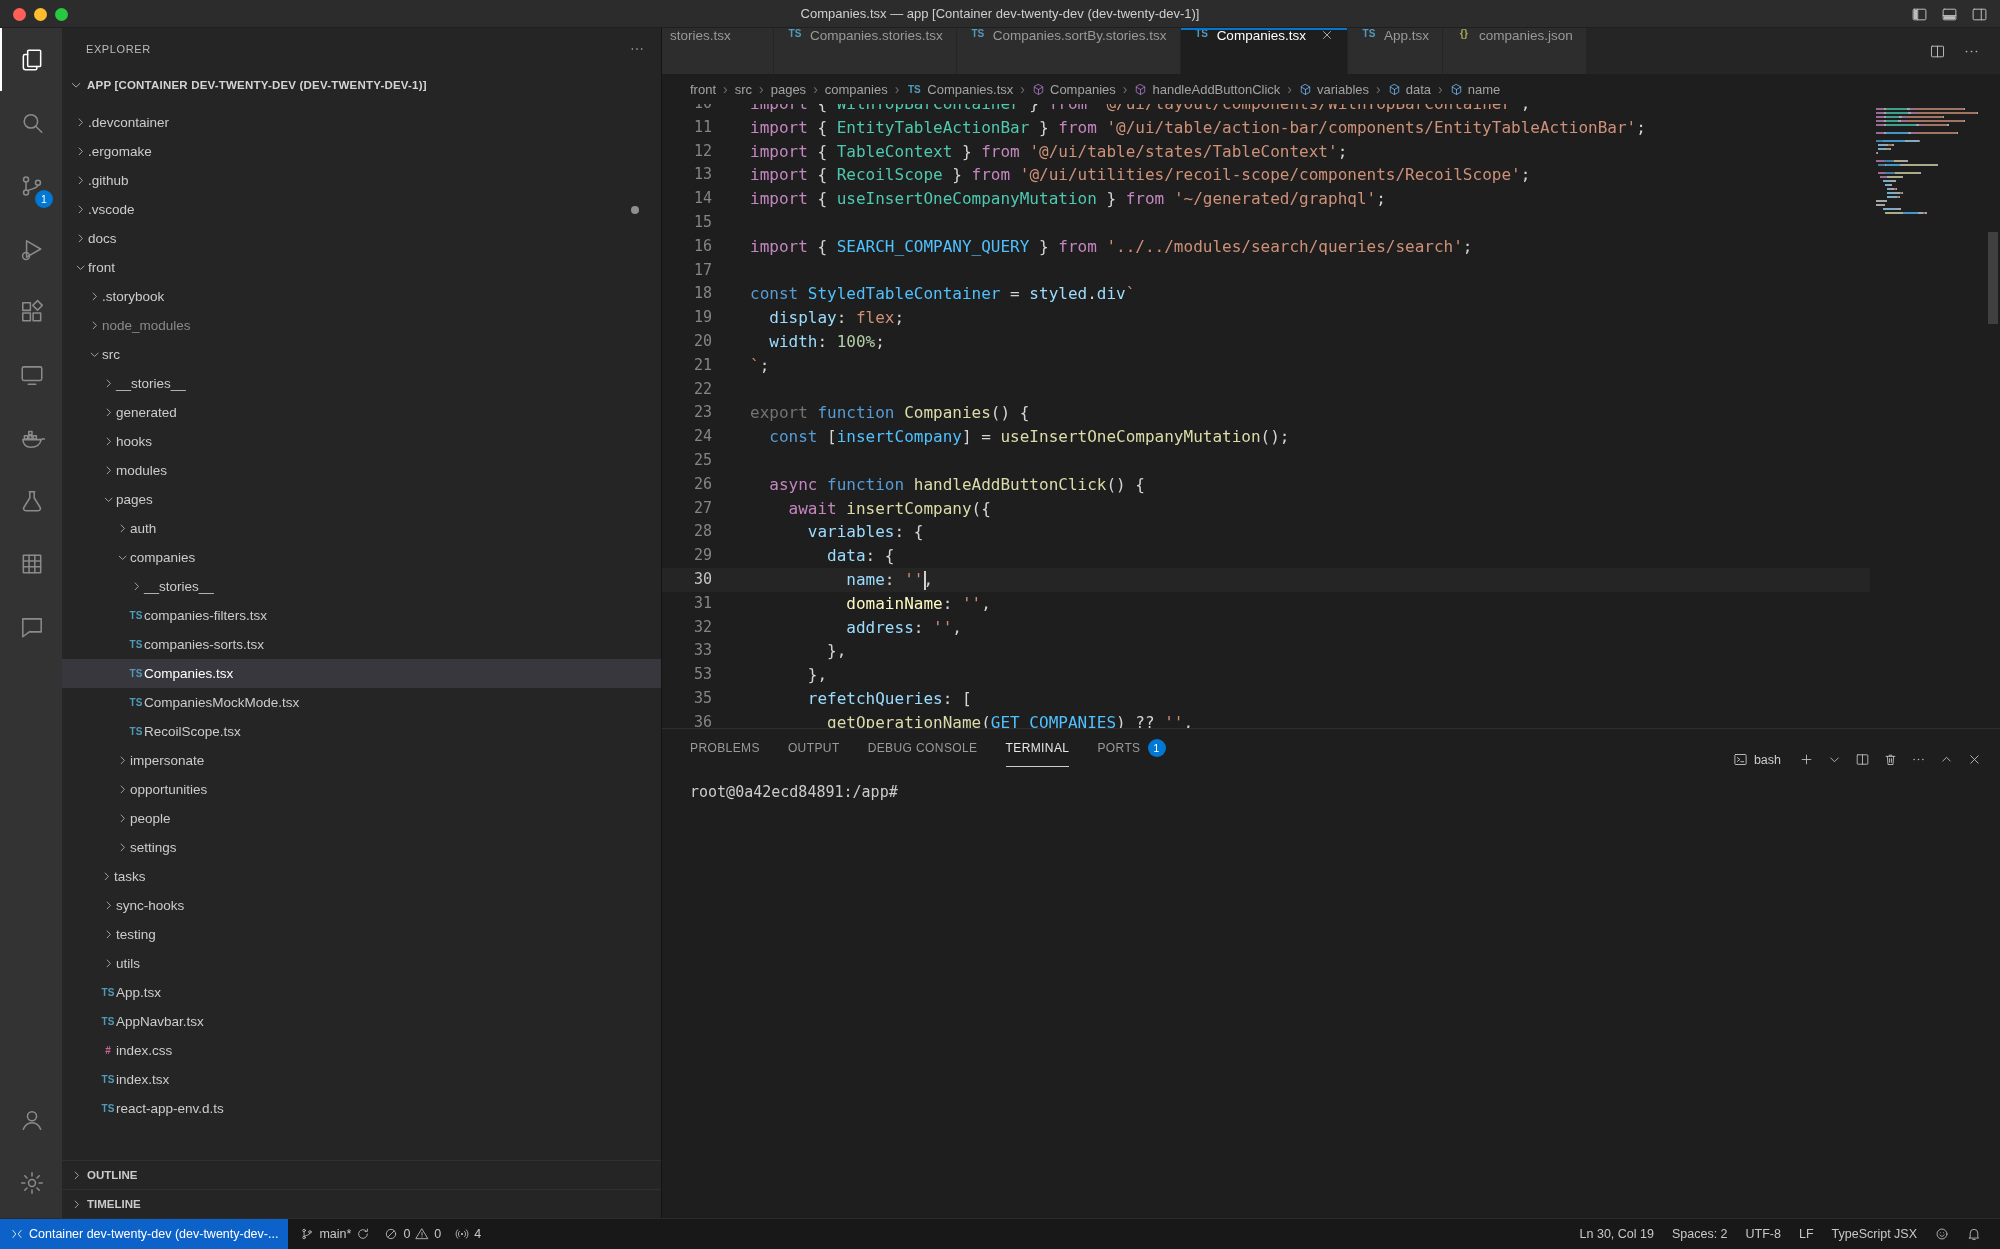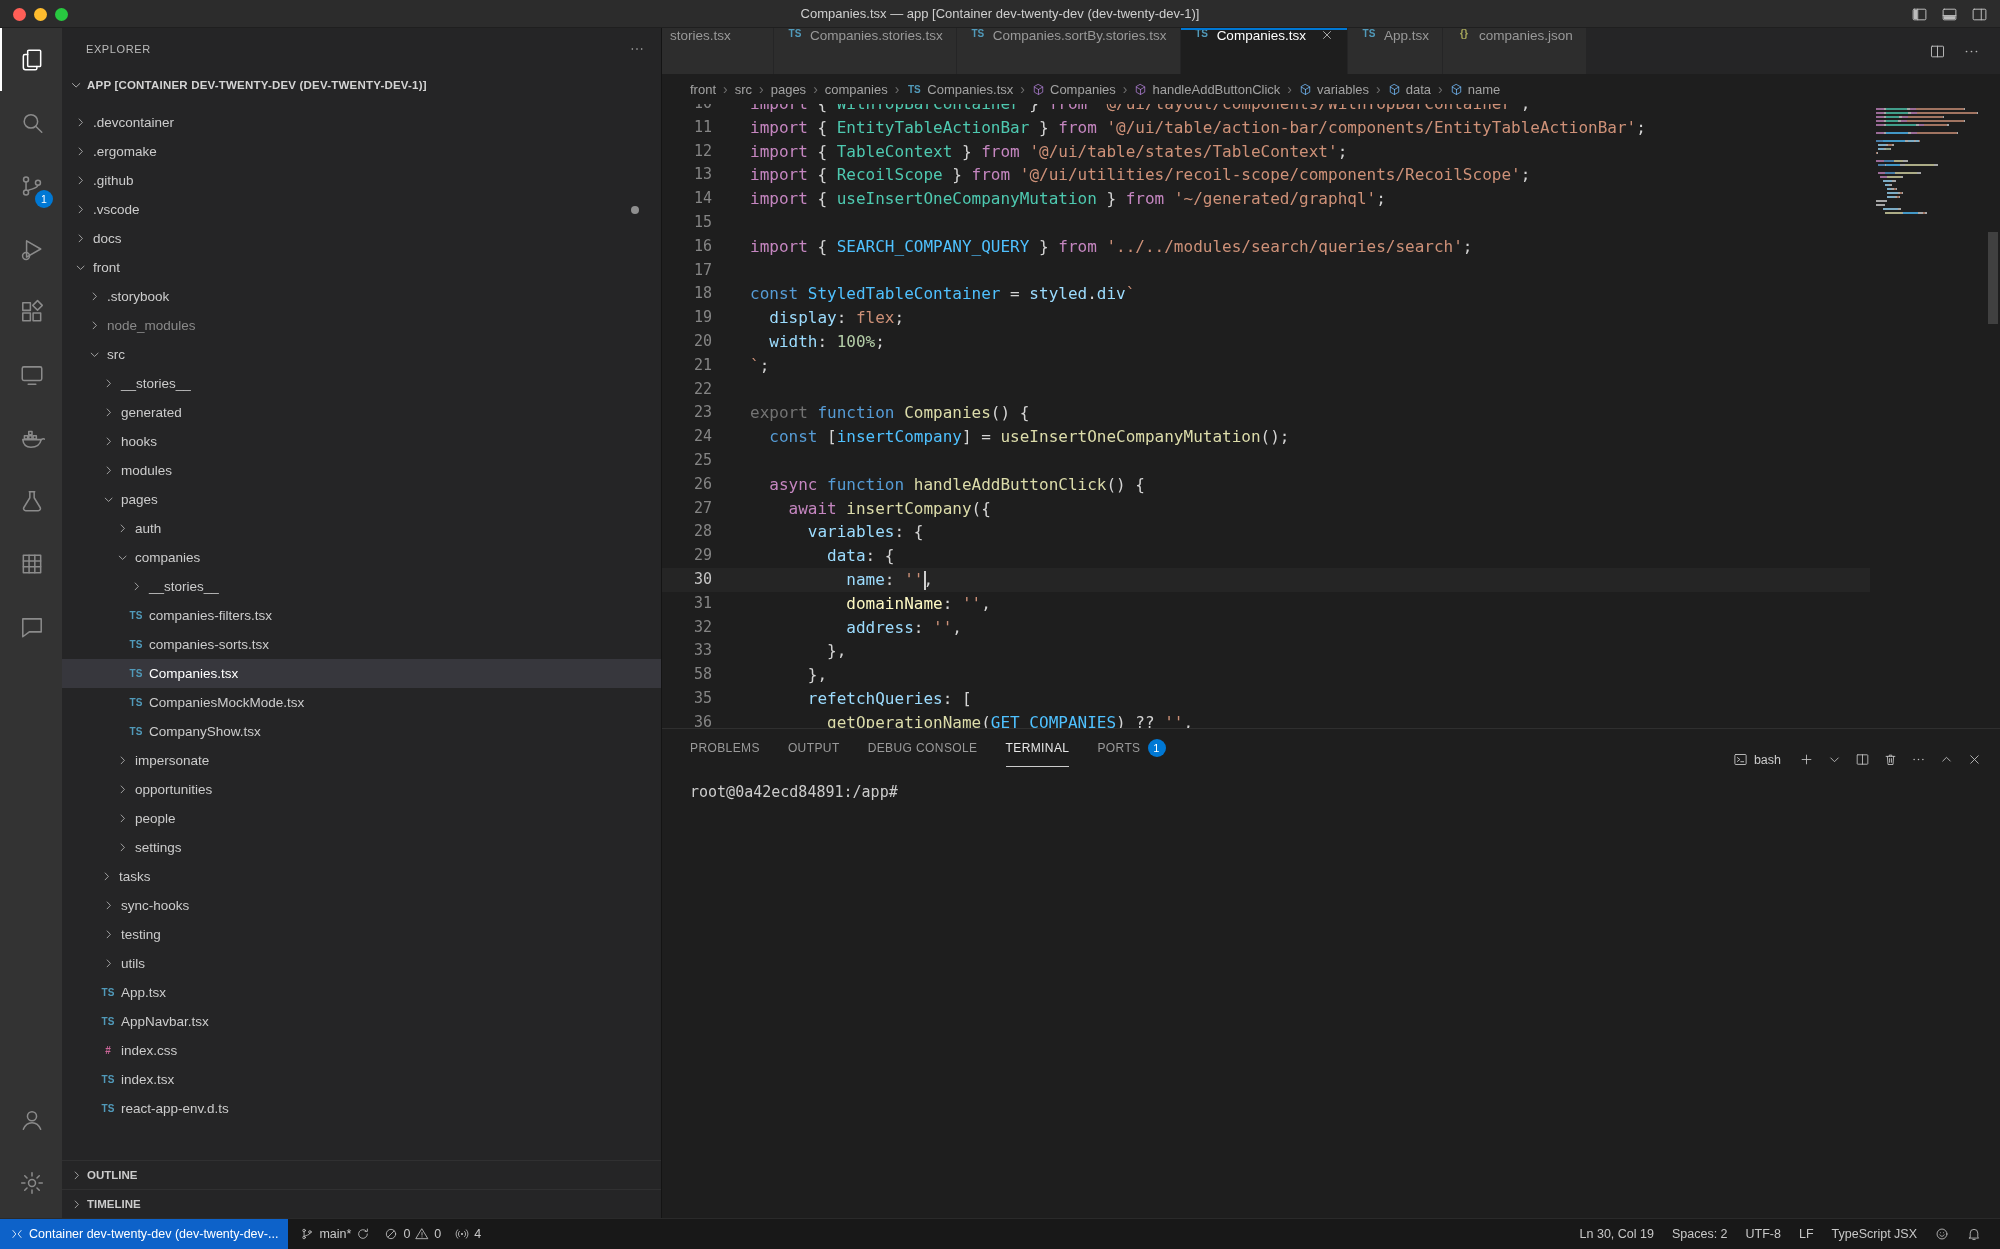--- a/index.html
+++ b/index.html
@@ -29,21 +29,21 @@
 .sb-head{height:42px;display:flex;align-items:center;padding:0 16px 0 24px;font-size:11px;letter-spacing:.6px;color:#bbbbbb;flex:none;}
 .sb-head .spacer{flex:1;}
 .sb-section{height:30px;display:flex;align-items:center;gap:3px;font-weight:bold;font-size:11.5px;color:#d4d4d4;padding-left:6px;letter-spacing:.2px;flex:none;cursor:pointer;}
 .tree{flex:1;overflow:hidden;padding-top:8px;}
 .trow{height:29px;display:flex;align-items:center;font-size:13.5px;color:#cccccc;cursor:pointer;}
 .trow.selected{background:#37373d;color:#ffffff;}
 .trow.dim .tlabel{color:#8a8a8a;}
 .chev{width:16px;height:16px;flex:none;display:flex;align-items:center;justify-content:center;color:#c5c5c5;}
 .chev.open svg{transform:rotate(90deg);}
 .ficon{width:16px;flex:none;font-weight:bold;font-size:10px;text-align:center;font-family:"Liberation Sans",sans-serif;}
-.tlabel{margin-left:5px;white-space:nowrap;}
+.tlabel{white-space:nowrap;}
 .mod-dot{margin-left:auto;margin-right:22px;width:8px;height:8px;border-radius:50%;background:#8f8f8f;flex:none;}
 .sb-bottom{flex:none;}
 .sb-brow{height:29px;display:flex;align-items:center;gap:3px;font-weight:bold;font-size:11.5px;color:#cccccc;padding-left:6px;border-top:1px solid #303031;cursor:pointer;}
 
 
 .editor-col{flex:1;display:flex;flex-direction:column;min-width:0;background:#1e1e1e;}
 .tabsbar{height:46px;background:#252526;display:flex;align-items:stretch;flex:none;}
 .tab{display:flex;align-items:flex-start;padding:0 13px;background:#2d2d2d;color:#999999;font-size:13.5px;border-right:1px solid #252526;position:relative;gap:7px;cursor:pointer;white-space:nowrap;}
 .tab.partial{width:112px;overflow:hidden;padding-left:8px;}
 .tab.active{background:#1e1e1e;color:#ffffff;}
@@ -403,21 +403,21 @@
         <div class="trow selected" style="padding-left: 66px;">
           <span class="ficon" style="color: rgb(81, 154, 186);">TS</span>
           <span class="tlabel">Companies.tsx</span>
         </div>
         <div class="trow" style="padding-left: 66px;">
           <span class="ficon" style="color: rgb(81, 154, 186);">TS</span>
           <span class="tlabel">CompaniesMockMode.tsx</span>
         </div>
         <div class="trow" style="padding-left: 66px;">
           <span class="ficon" style="color: rgb(81, 154, 186);">TS</span>
-          <span class="tlabel">CompanyShow.tsx</span>
+          <span class="tlabel">RecoilScope.tsx</span>
         </div>
         <div class="trow" style="padding-left: 52px;">
           <span class="chev">
             <svg width="13" height="13" viewBox="0 0 24 24" fill="none" stroke="currentColor" stroke-width="1.4" stroke-linecap="round" stroke-linejoin="round">
               <path d="M9.5 5.5l6 6.3-6 6.3"></path>
             </svg>
           </span>
           <span class="tlabel">impersonate</span>
         </div>
         <div class="trow" style="padding-left: 52px;">
@@ -654,21 +654,21 @@
           <div class="cline"><span class="gut">24</span><span class="ctext"><span style="color: rgb(212, 212, 212);">  </span><span style="color: rgb(86, 156, 214);">const </span><span style="color: rgb(212, 212, 212);">[</span><span style="color: rgb(79, 193, 255);">insertCompany</span><span style="color: rgb(212, 212, 212);">] = </span><span style="color: rgb(220, 220, 170);">useInsertOneCompanyMutation</span><span style="color: rgb(212, 212, 212);">();</span></span></div>
           <div class="cline"><span class="gut">25</span><span class="ctext"></span></div>
           <div class="cline"><span class="gut">26</span><span class="ctext"><span style="color: rgb(212, 212, 212);">  </span><span style="color: rgb(197, 134, 192);">async </span><span style="color: rgb(86, 156, 214);">function </span><span style="color: rgb(220, 220, 170);">handleAddButtonClick</span><span style="color: rgb(212, 212, 212);">() {</span></span></div>
           <div class="cline"><span class="gut">27</span><span class="ctext"><span style="color: rgb(212, 212, 212);">    </span><span style="color: rgb(197, 134, 192);">await </span><span style="color: rgb(220, 220, 170);">insertCompany</span><span style="color: rgb(212, 212, 212);">({</span></span></div>
           <div class="cline"><span class="gut">28</span><span class="ctext"><span style="color: rgb(212, 212, 212);">      </span><span style="color: rgb(156, 220, 254);">variables</span><span style="color: rgb(212, 212, 212);">: {</span></span></div>
           <div class="cline"><span class="gut">29</span><span class="ctext"><span style="color: rgb(212, 212, 212);">        </span><span style="color: rgb(156, 220, 254);">data</span><span style="color: rgb(212, 212, 212);">: {</span></span></div>
           <div class="cline current"><span class="gut">30</span><span class="ctext"><span style="color: rgb(212, 212, 212);">          </span><span style="color: rgb(156, 220, 254);">name</span><span style="color: rgb(212, 212, 212);">: </span><span style="color: rgb(206, 145, 120);">''</span><span class="cursor"></span><span style="color: rgb(212, 212, 212);">,</span></span></div>
           <div class="cline"><span class="gut">31</span><span class="ctext"><span style="color: rgb(212, 212, 212);">          </span><span style="color: #fef9c3;">domainName</span><span style="color: rgb(212, 212, 212);">: </span><span style="color: rgb(206, 145, 120);">''</span><span style="color: rgb(212, 212, 212);">,</span></span></div>
           <div class="cline"><span class="gut">32</span><span class="ctext"><span style="color: rgb(212, 212, 212);">          </span><span style="color: rgb(156, 220, 254);">address</span><span style="color: rgb(212, 212, 212);">: </span><span style="color: rgb(206, 145, 120);">''</span><span style="color: rgb(212, 212, 212);">,</span></span></div>
           <div class="cline"><span class="gut">33</span><span class="ctext"><span style="color: rgb(212, 212, 212);">        },</span></span></div>
-          <div class="cline"><span class="gut">58</span><span class="ctext"><span style="color: rgb(212, 212, 212);">      },</span></span></div>
+          <div class="cline"><span class="gut">53</span><span class="ctext"><span style="color: rgb(212, 212, 212);">      },</span></span></div>
           <div class="cline"><span class="gut">35</span><span class="ctext"><span style="color: rgb(212, 212, 212);">      </span><span style="color: rgb(156, 220, 254);">refetchQueries</span><span style="color: rgb(212, 212, 212);">: [</span></span></div>
           <div class="cline"><span class="gut">36</span><span class="ctext"><span style="color: rgb(212, 212, 212);">        </span><span style="color: rgb(220, 220, 170);">getOperationName</span><span style="color: rgb(212, 212, 212);">(</span><span style="color: rgb(79, 193, 255);">GET_COMPANIES</span><span style="color: rgb(212, 212, 212);">) ?? </span><span style="color: rgb(206, 145, 120);">''</span><span style="color: rgb(212, 212, 212);">,</span></span></div>
         </div>
       <div class="minimap">
           <div class="mm-row">
             <span class="mm-seg" style="width: 7.7px; background: rgb(197, 134, 192);"></span>
             <span class="mm-seg" style="width: 2.2px; background: rgb(212, 212, 212);"></span>
             <span class="mm-seg" style="width: 20.9px; background: rgb(78, 201, 176);"></span>
             <span class="mm-seg" style="width: 3.3px; background: rgb(212, 212, 212);"></span>
             <span class="mm-seg" style="width: 5.5px; background: rgb(197, 134, 192);"></span>

